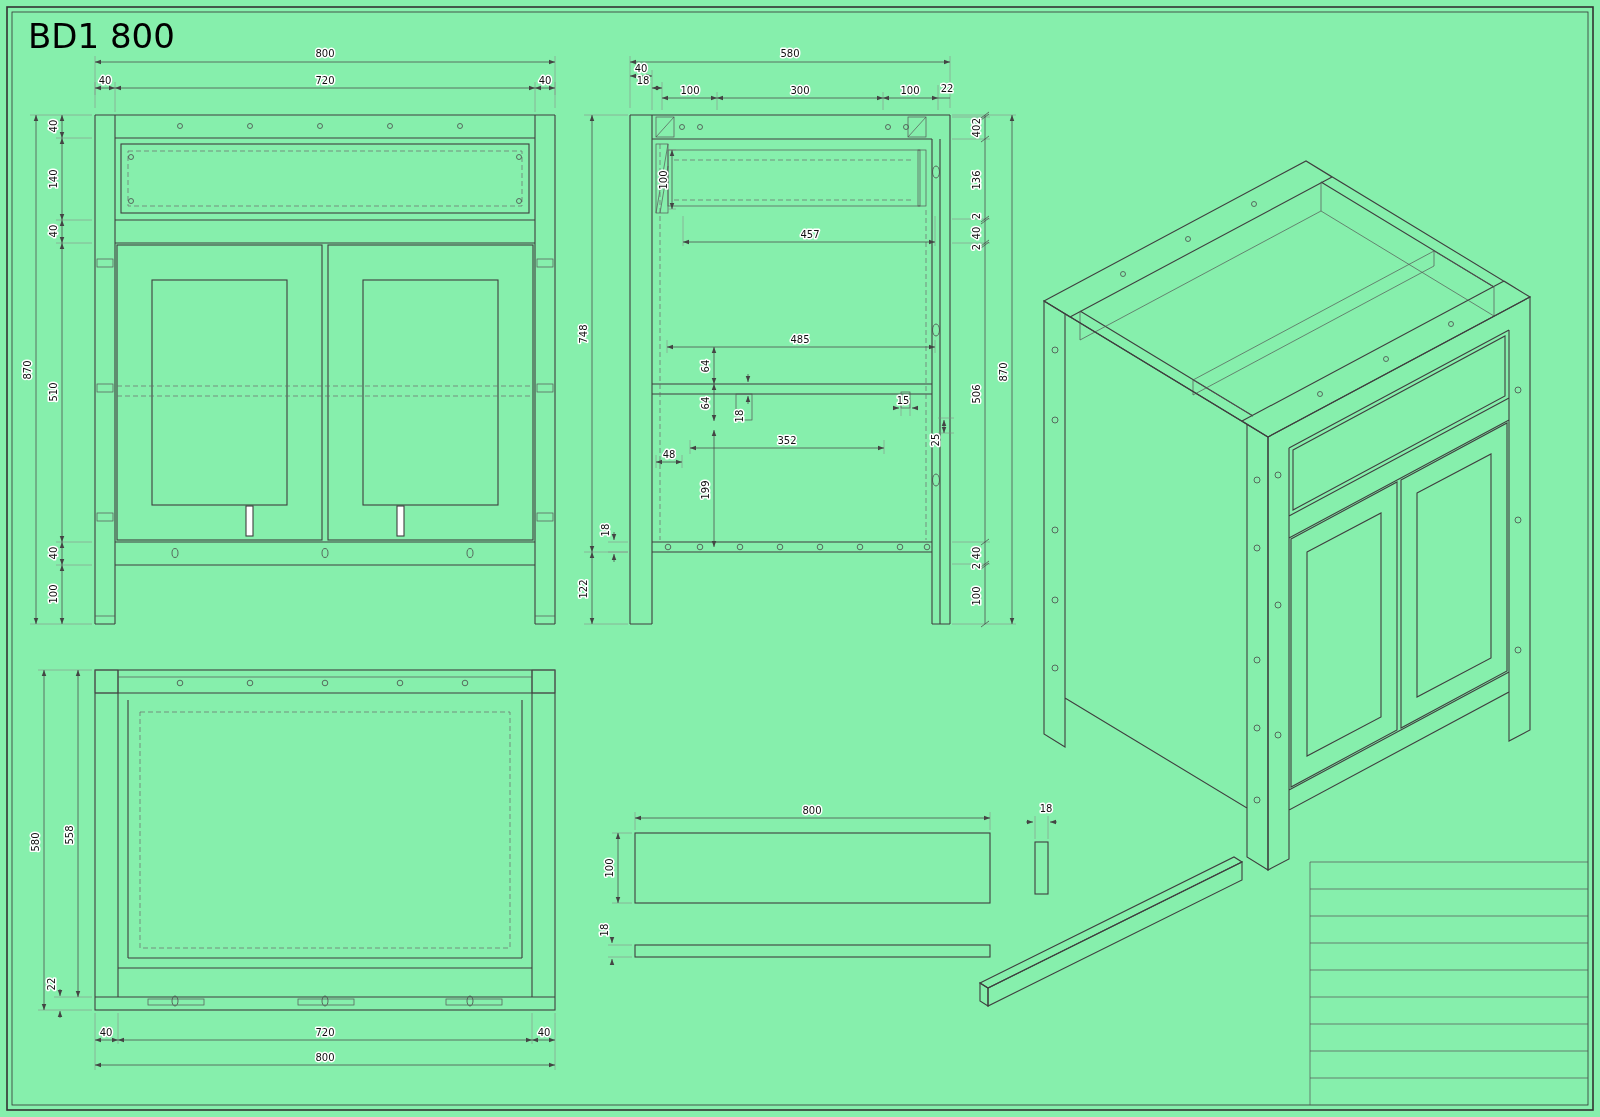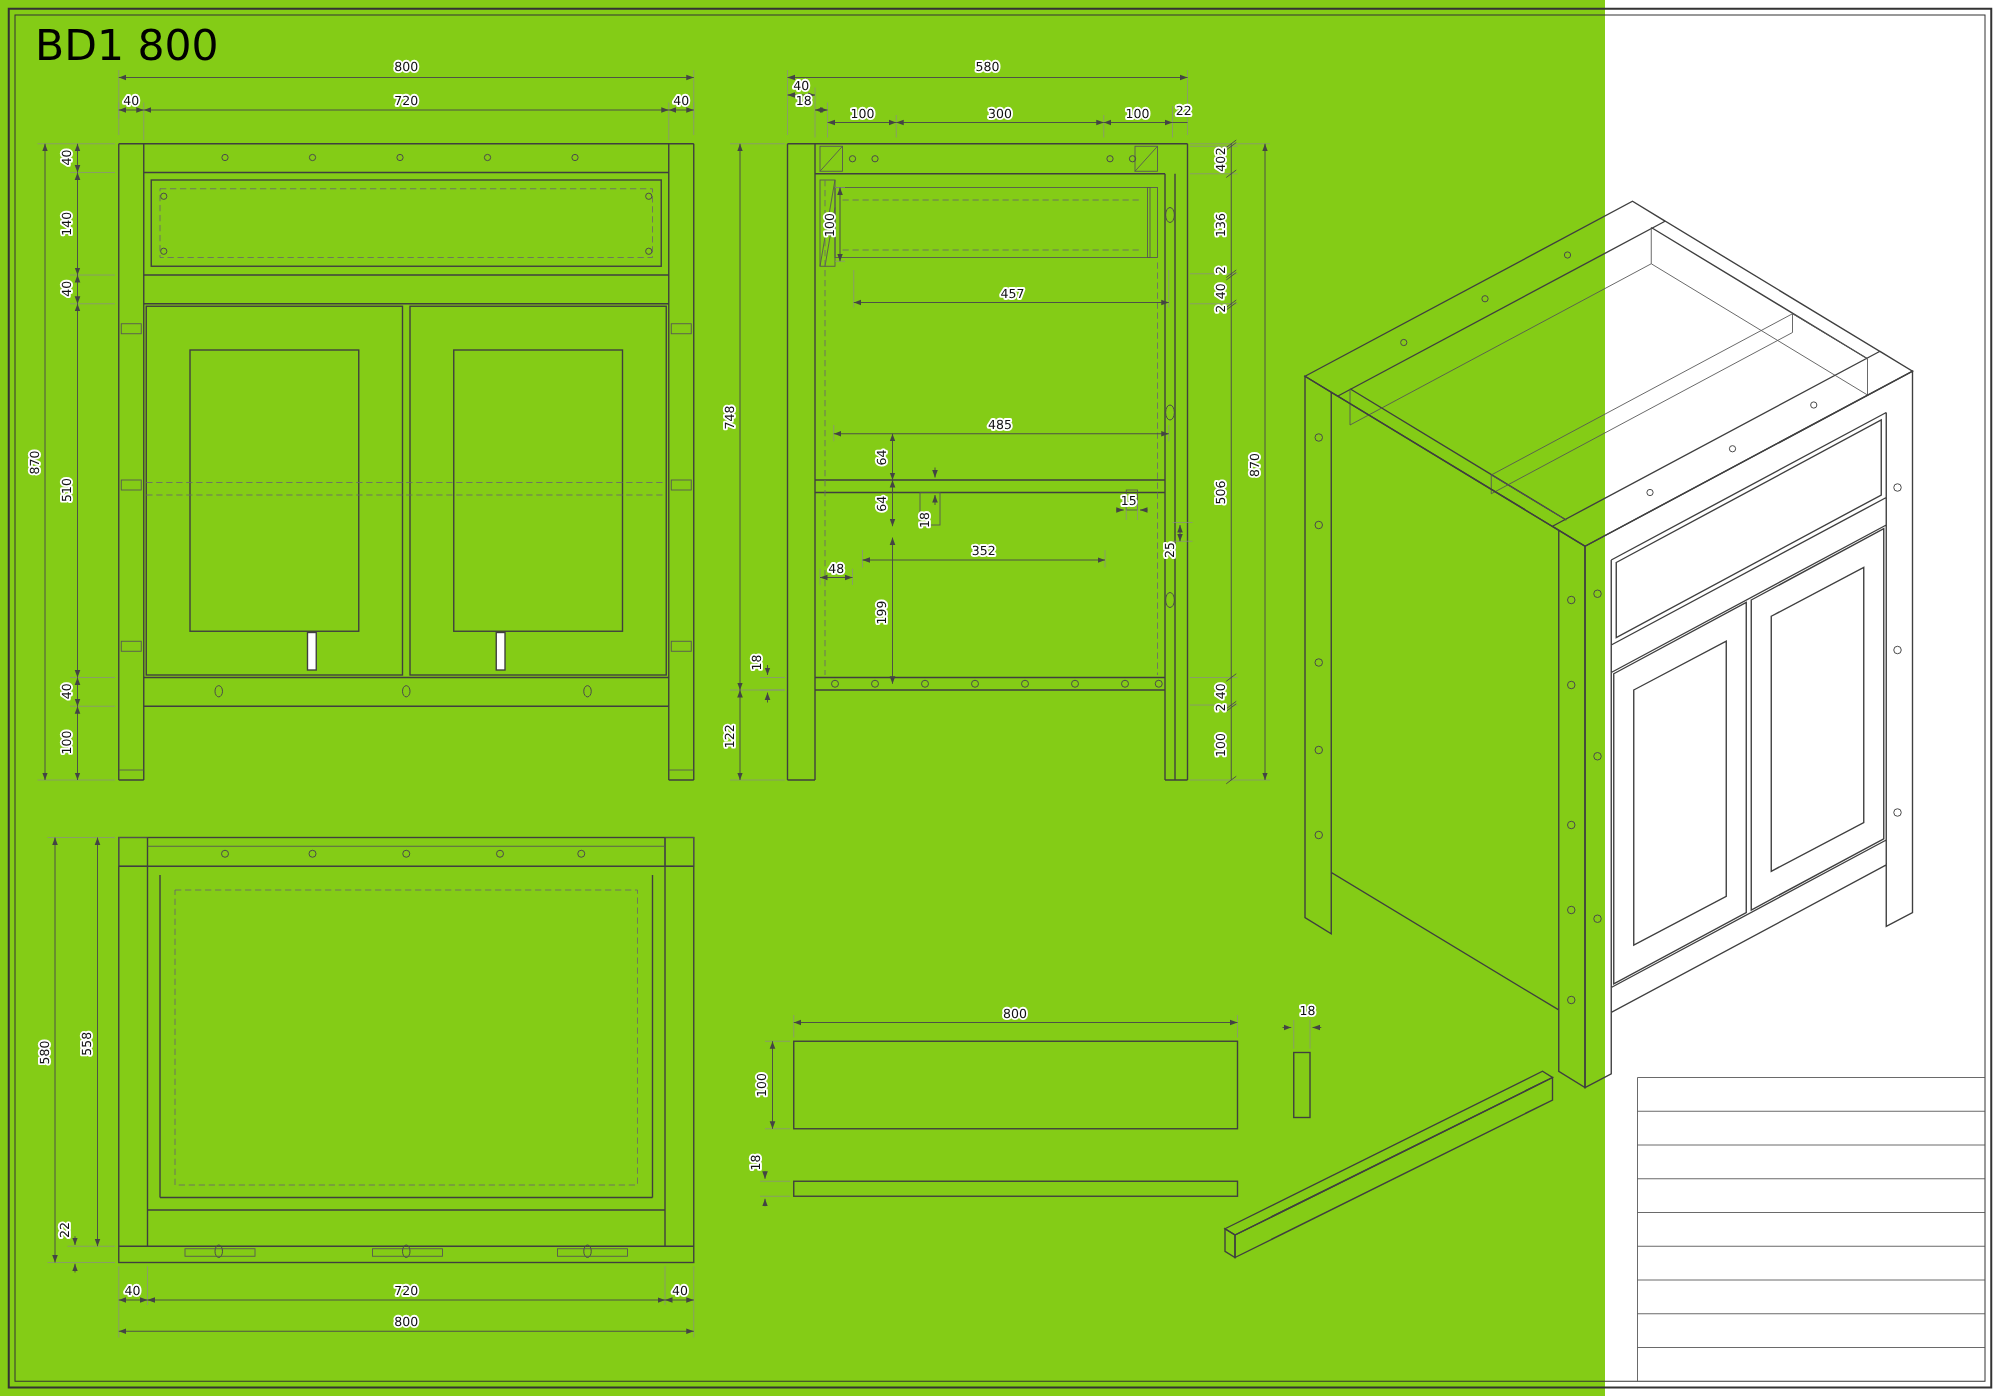--- a/index.html
+++ b/index.html
@@ -1,16 +1,16 @@
 <!DOCTYPE html>
 <html><head>
 <meta charset="utf-8">
 <style>
   html,body{margin:0;padding:0;background:#fff;}
-  .stage{position:relative;width:1284px;height:1117px;background:#84cc16;font-family:"DejaVu Sans",sans-serif;}
+  .stage{position:relative;width:1600px;height:1117px;background:#86efac;font-family:"DejaVu Sans",sans-serif;}
   svg{display:block;}
   .ln{stroke:#3f3f3f;stroke-width:1.1;fill:none;}
   .thin{stroke:#555;stroke-width:0.7;fill:none;}
   .dash{stroke:#6a6a6a;stroke-width:0.7;fill:none;stroke-dasharray:5 3;}
   .ext{stroke:#8a8a8a;stroke-width:0.55;fill:none;}
   .dim{stroke:#4a4a4a;stroke-width:0.75;fill:none;}
   .hole{stroke:#4a4a4a;stroke-width:0.8;fill:none;}
   .whitef{fill:#fff;stroke:#3f3f3f;stroke-width:1.1;}
   .dimt{font:10px "DejaVu Sans",sans-serif;fill:#111;text-anchor:middle;paint-order:stroke;stroke:#fff;stroke-width:3px;stroke-linejoin:round;}
   .title{font:34px "DejaVu Sans",sans-serif;fill:#000;}

